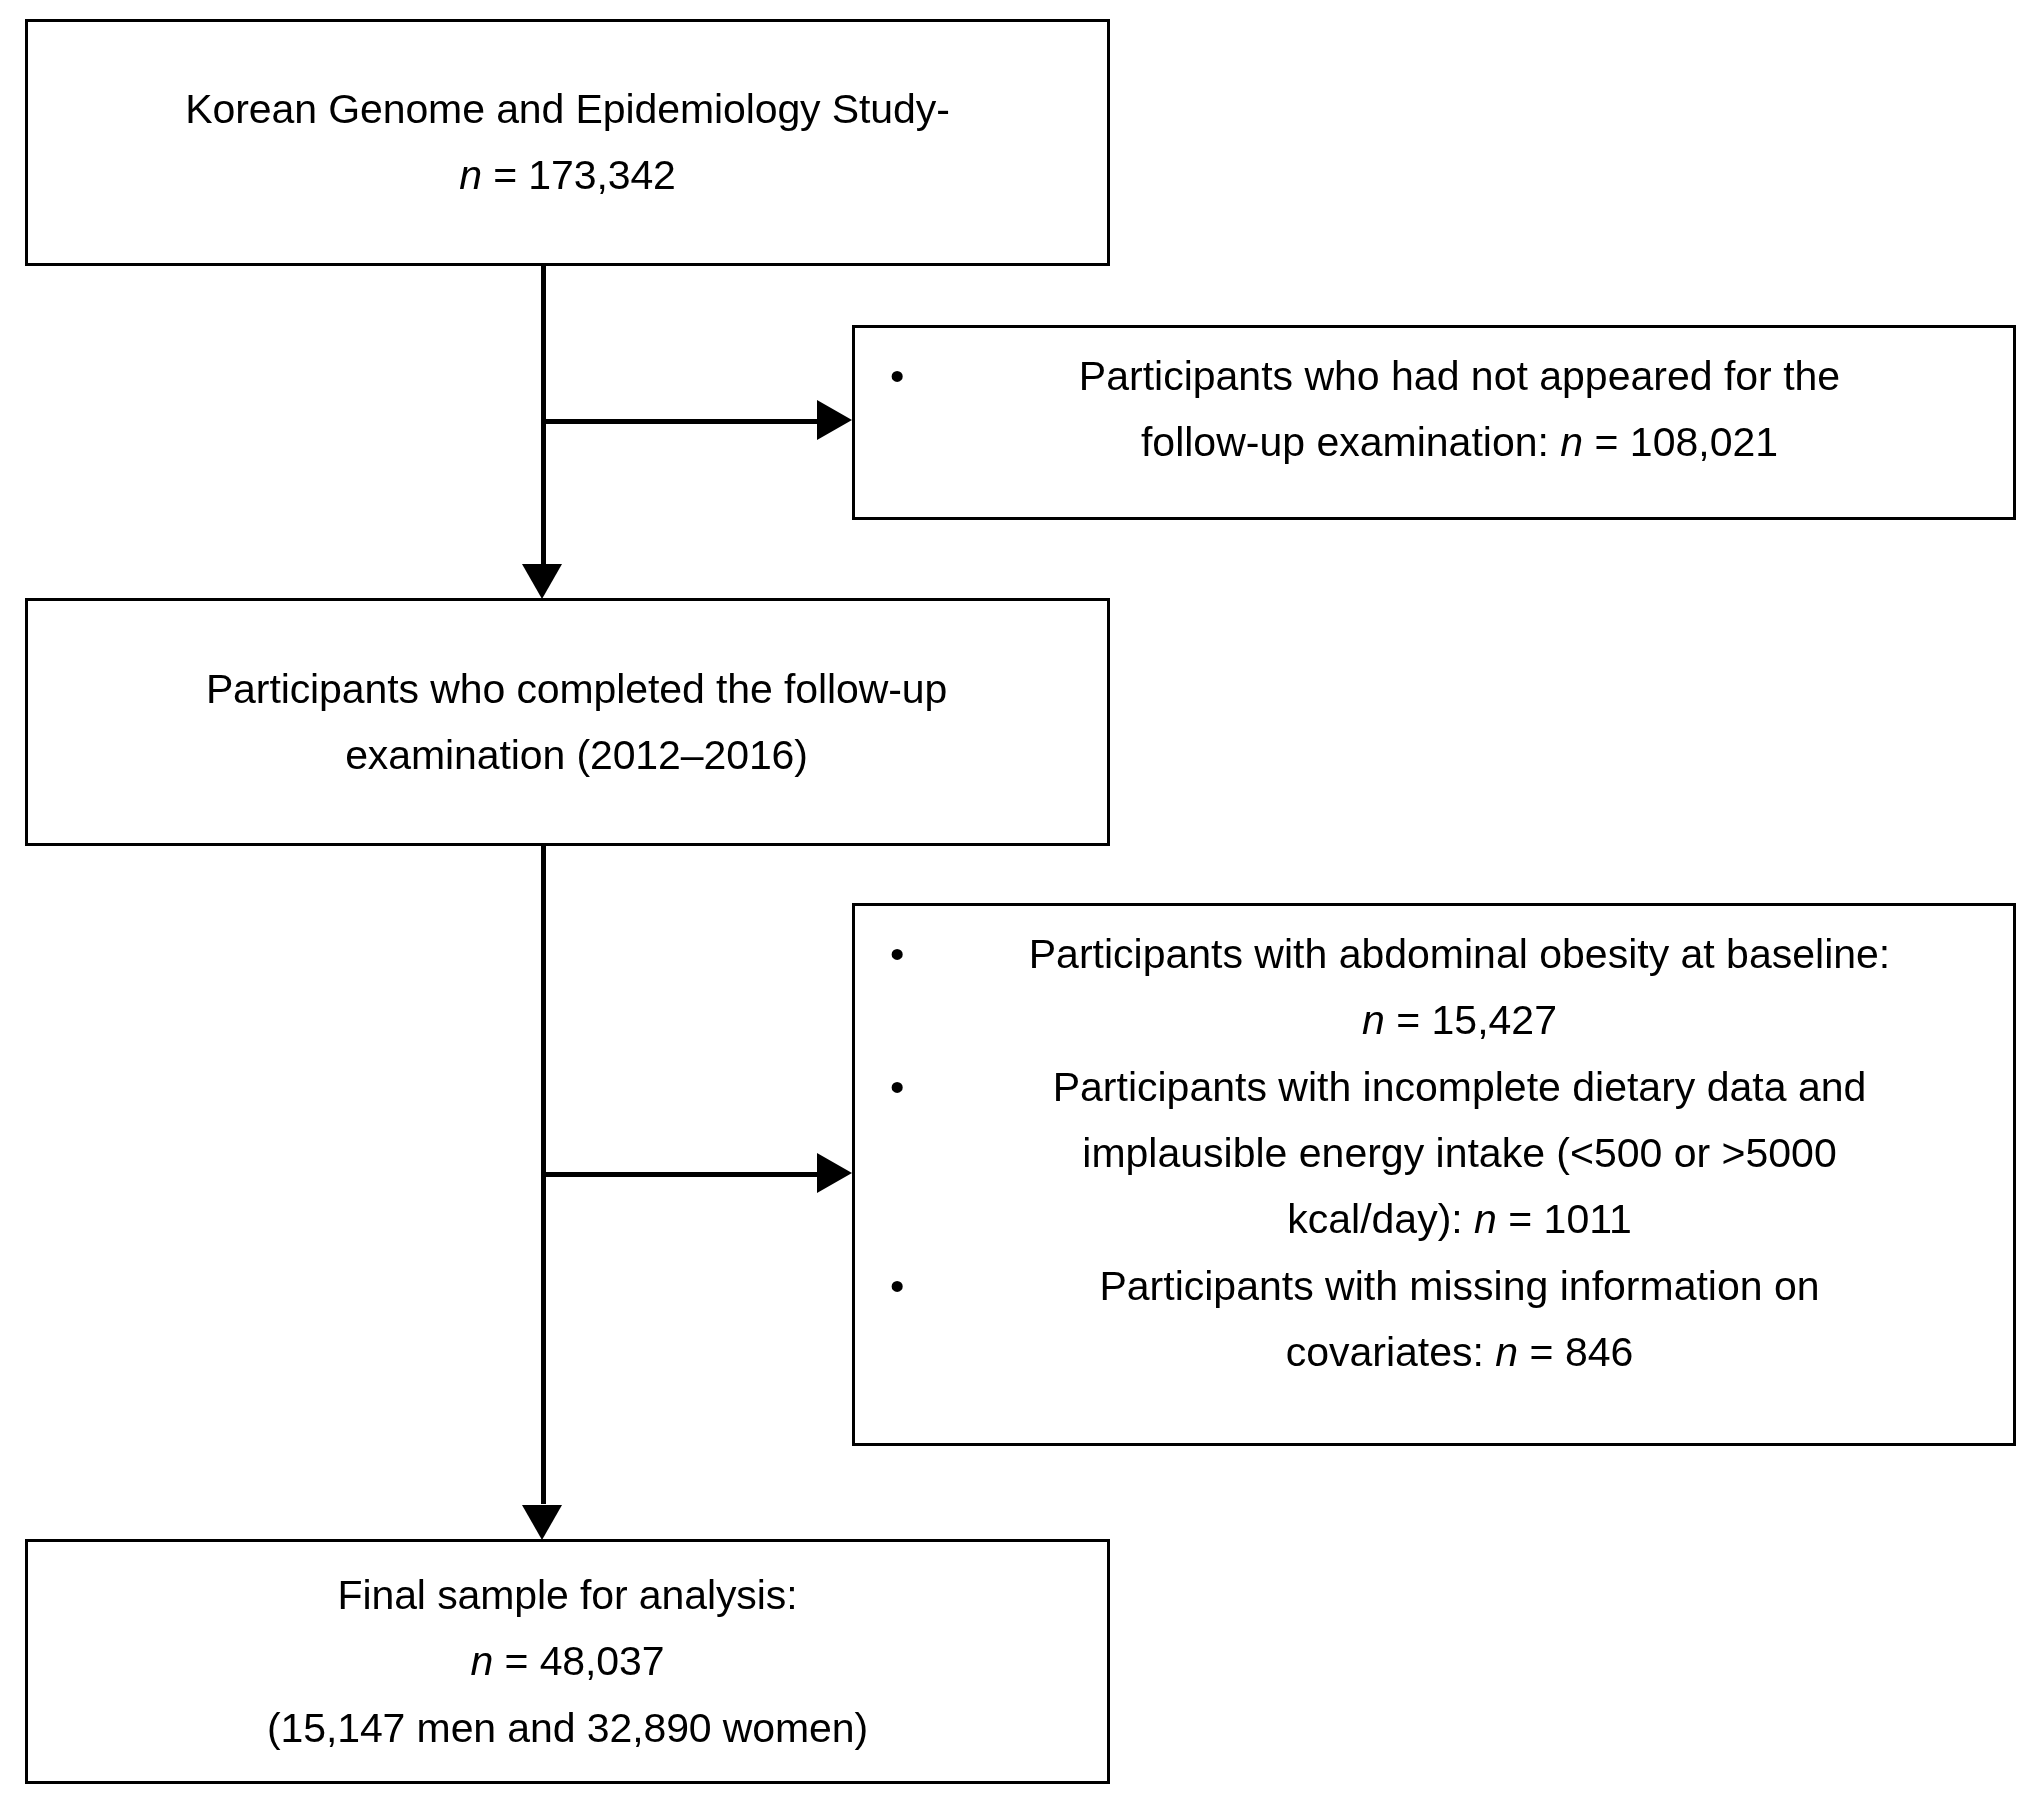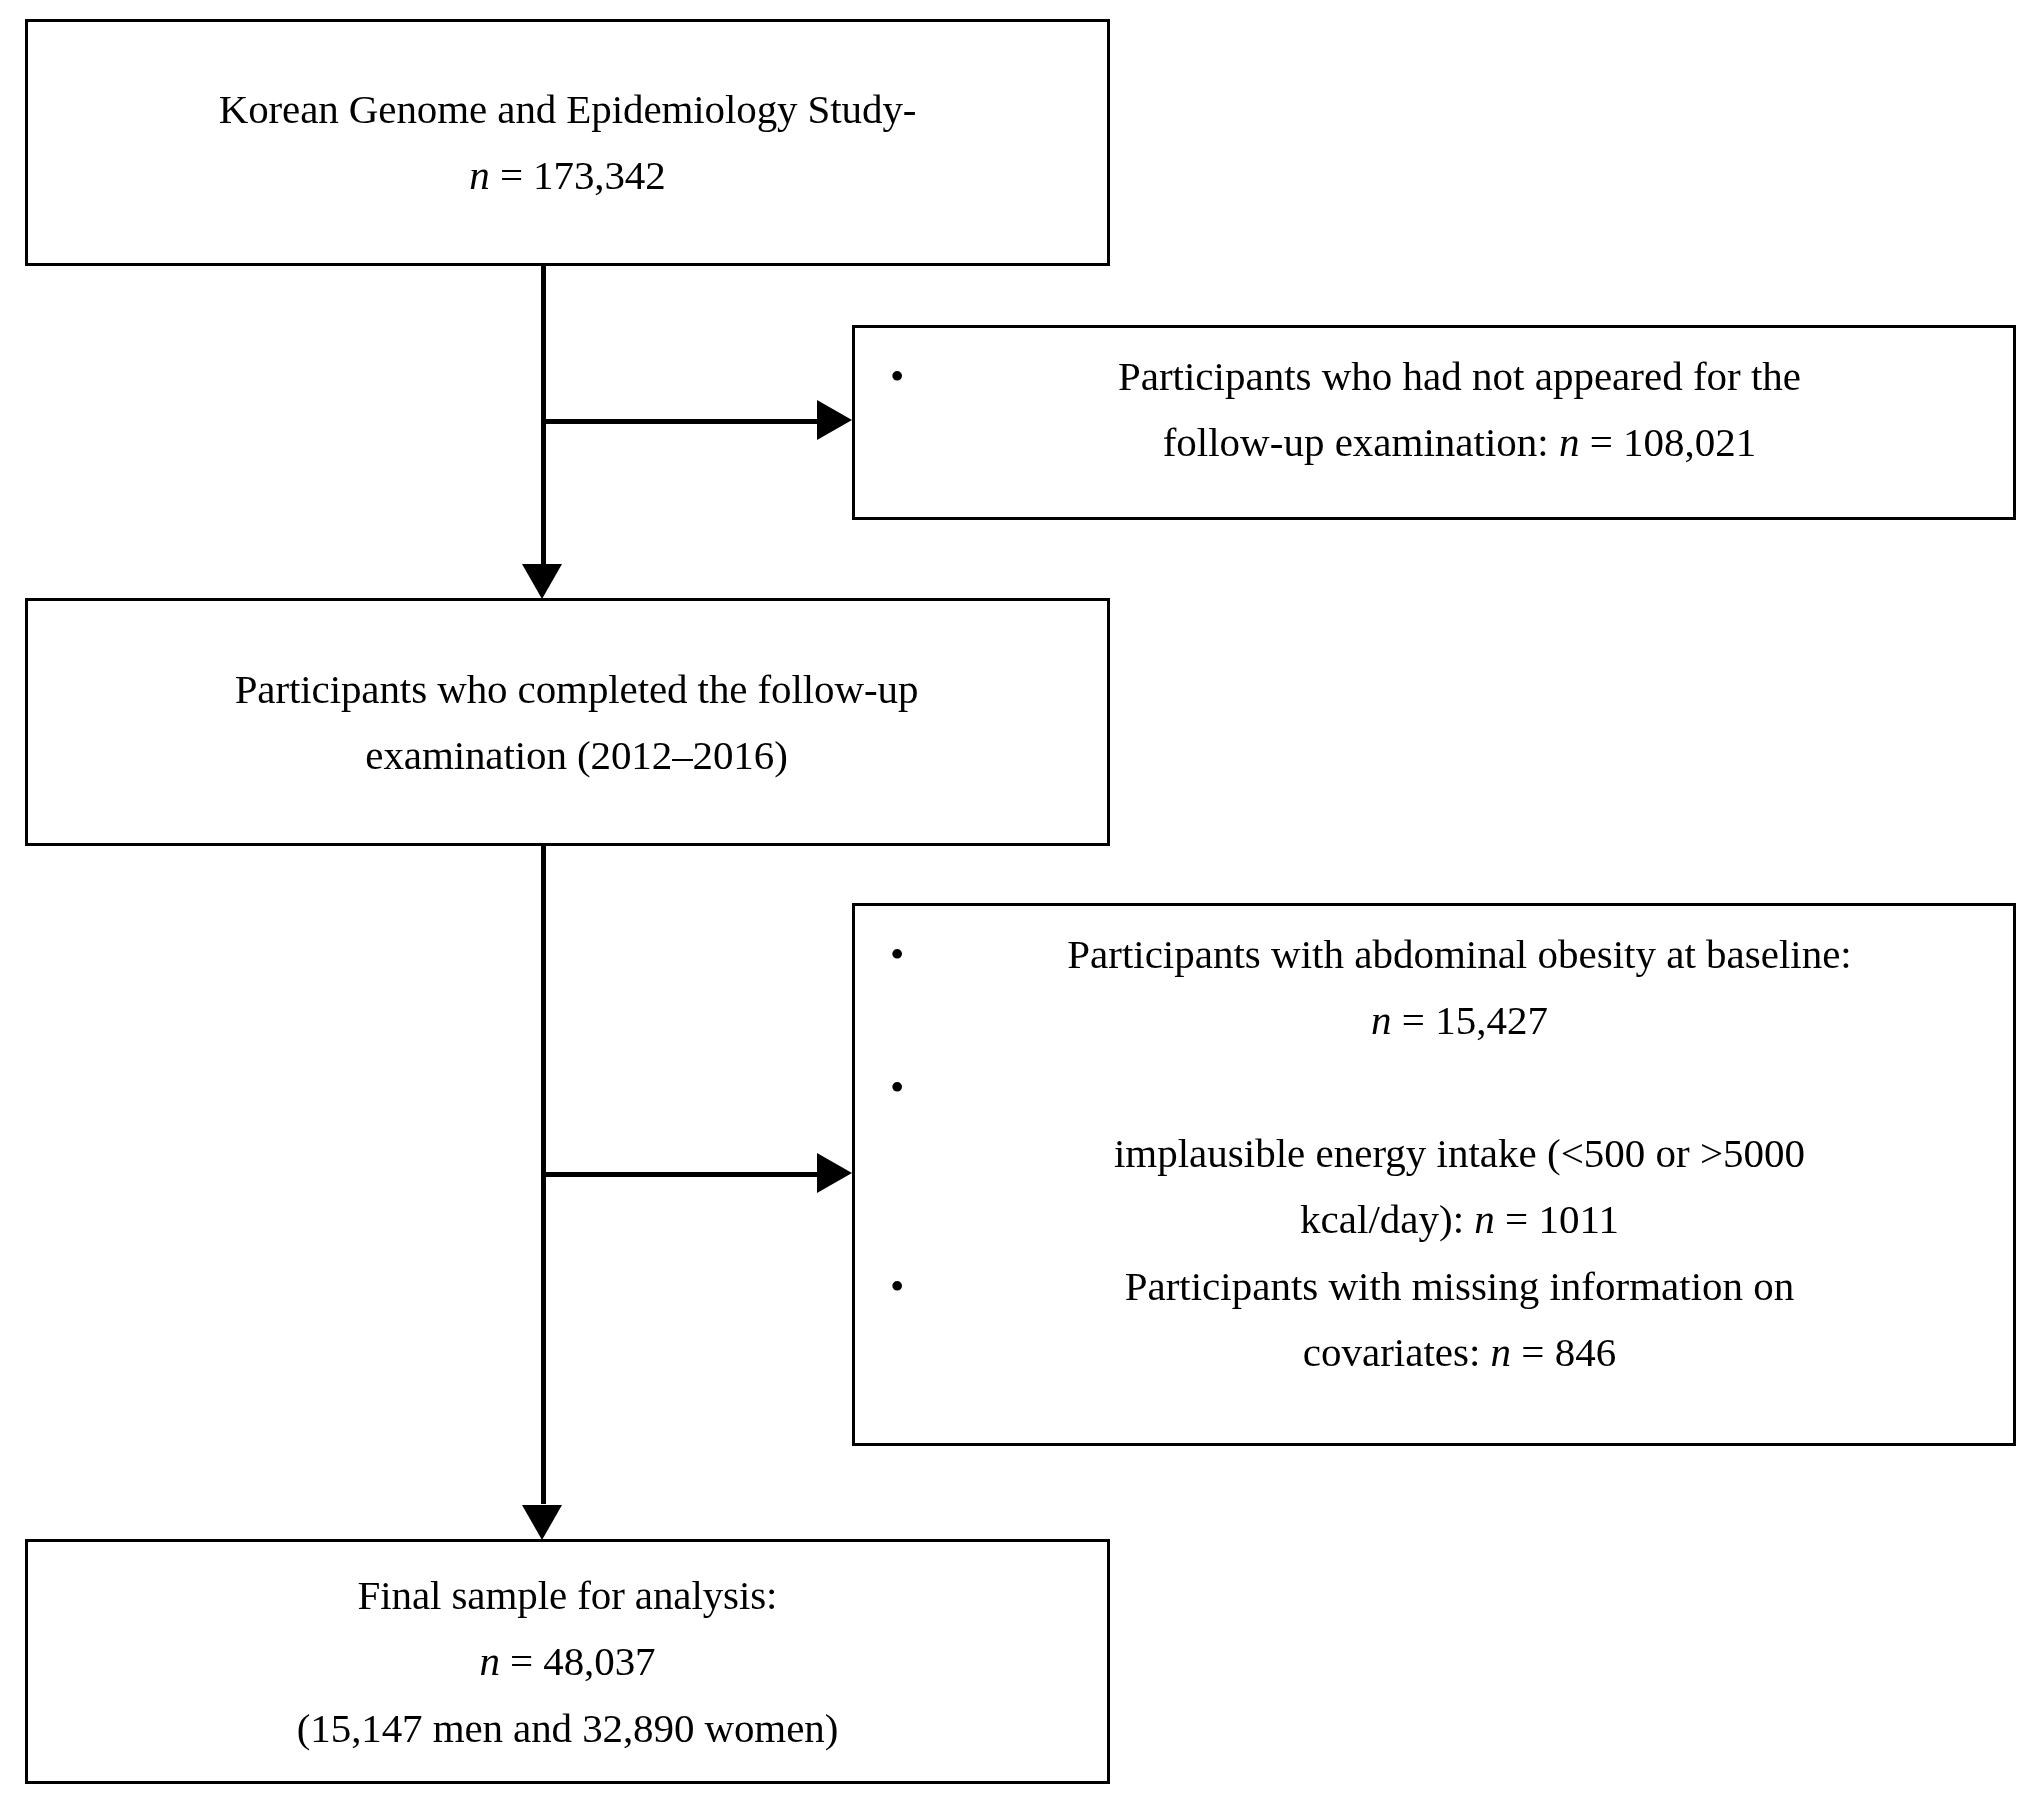--- a/index.html
+++ b/index.html
@@ -5,21 +5,21 @@
   html, body {
     margin: 0;
     padding: 0;
     background: #ffffff;
   }
   #canvas {
     position: relative;
     width: 2035px;
     height: 1799px;
     background: #ffffff;
-    font-family: Liberation Serif, serif;
+    font-family: Liberation Sans, sans-serif;
     color: #000000;
     overflow: hidden;
     border-radius: 10px;
   }
 
   .box {
     position: absolute;
     box-sizing: border-box;
     border: 3.3px solid #000000;
     background: #ffffff;
@@ -141,21 +141,21 @@
       <span class="bullet-dot">•</span>
       <span class="bullet-text">
         <span>Participants with abdominal obesity at baseline:</span><br>
         <span class="ital">n</span><span> = 15,427</span>
       </span>
     </div>
 
     <div class="bullet-row">
       <span class="bullet-dot">•</span>
       <span class="bullet-text">
-        <br>
+        <span>Participants with incomplete dietary data and</span><br>
         <span>implausible energy intake (&lt;500 or &gt;5000</span><br>
         <span>kcal/day): </span><span class="ital">n</span><span> = 1011</span>
       </span>
     </div>
 
     <div class="bullet-row">
       <span class="bullet-dot">•</span>
       <span class="bullet-text">
         <span>Participants with missing information on</span><br>
         <span>covariates: </span><span class="ital">n</span><span> = 846</span>

